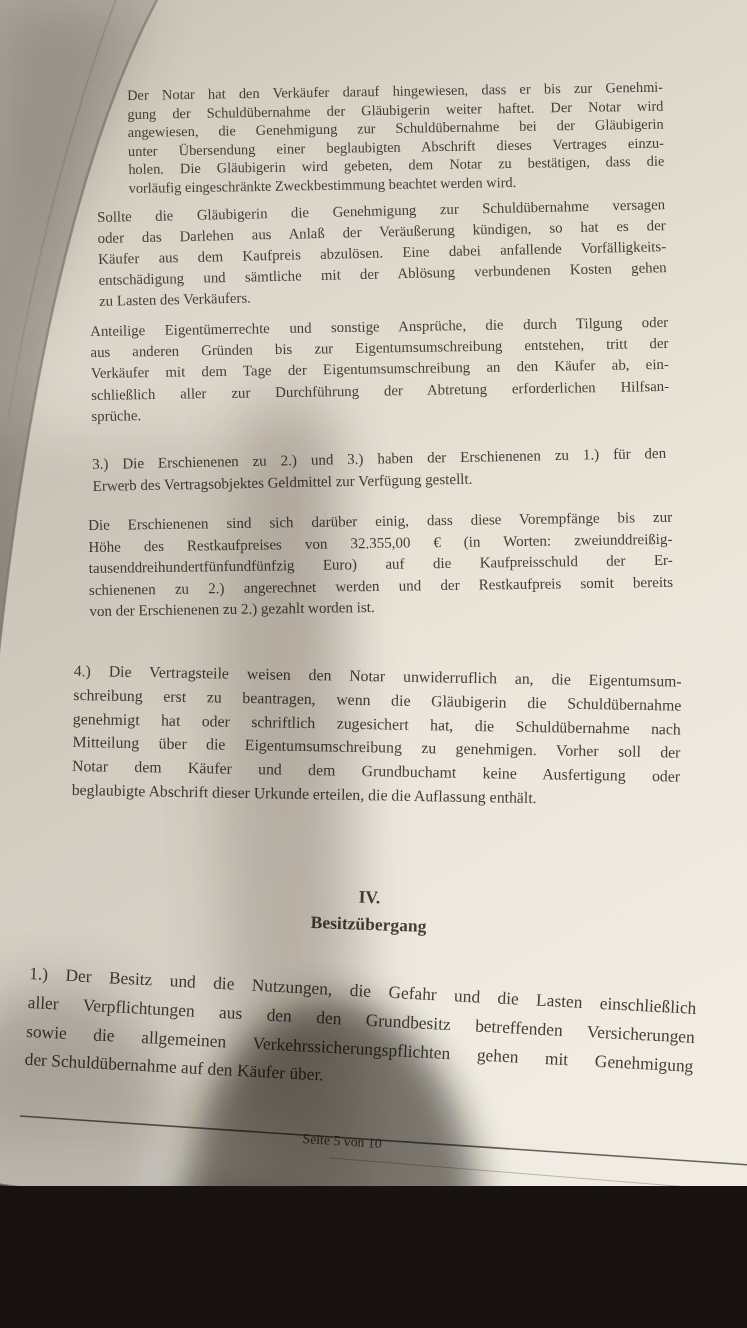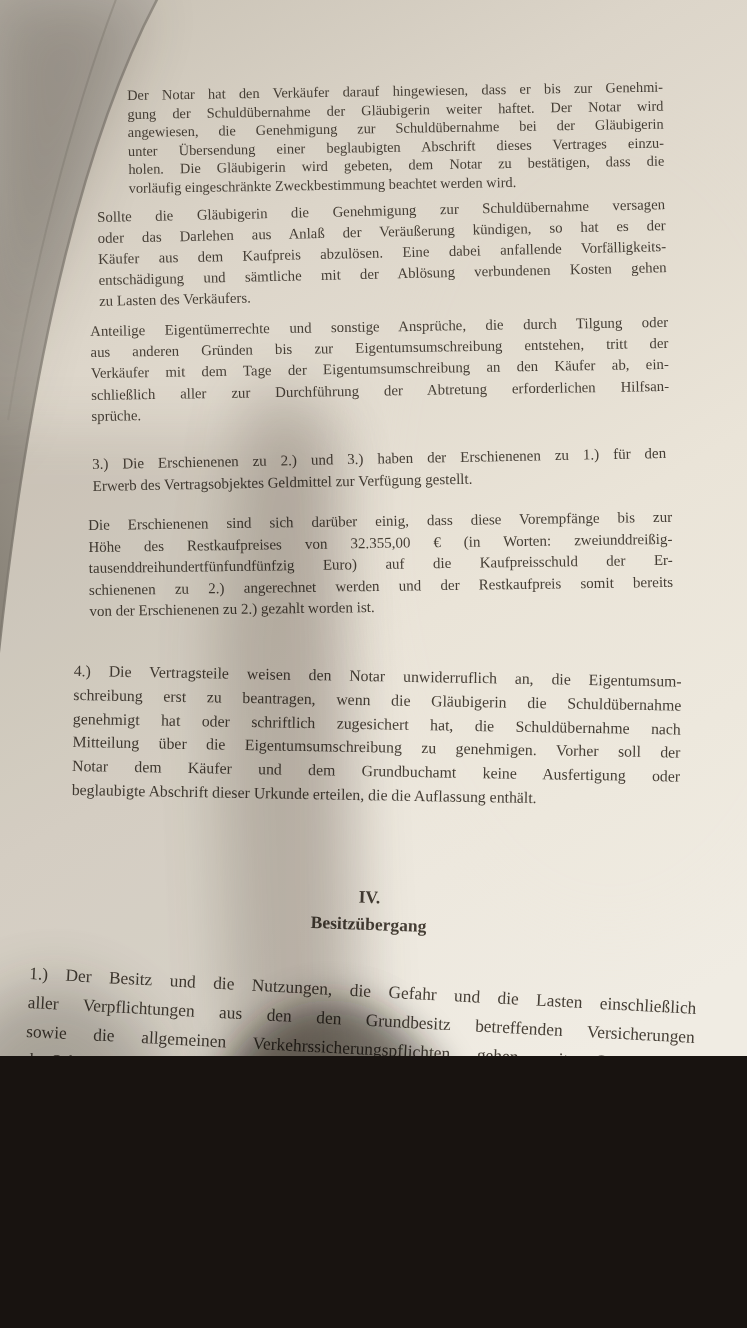--- a/index.html
+++ b/index.html
@@ -3,21 +3,21 @@
 <meta charset="utf-8">
 <style>
   html, body {
     margin: 0;
     padding: 0;
     background: #181310;
   }
   .photo {
     position: relative;
     width: 747px;
-    height: 1056px;
+    height: 1186px;
     overflow: hidden;
     background: #181310;
     isolation: isolate;
     font-family: "Liberation Serif", serif;
   }
   .bg-svg, .shadow-svg {
     position: absolute;
     top: 0; left: 0;
     width: 747px; height: 1328px;
   }

